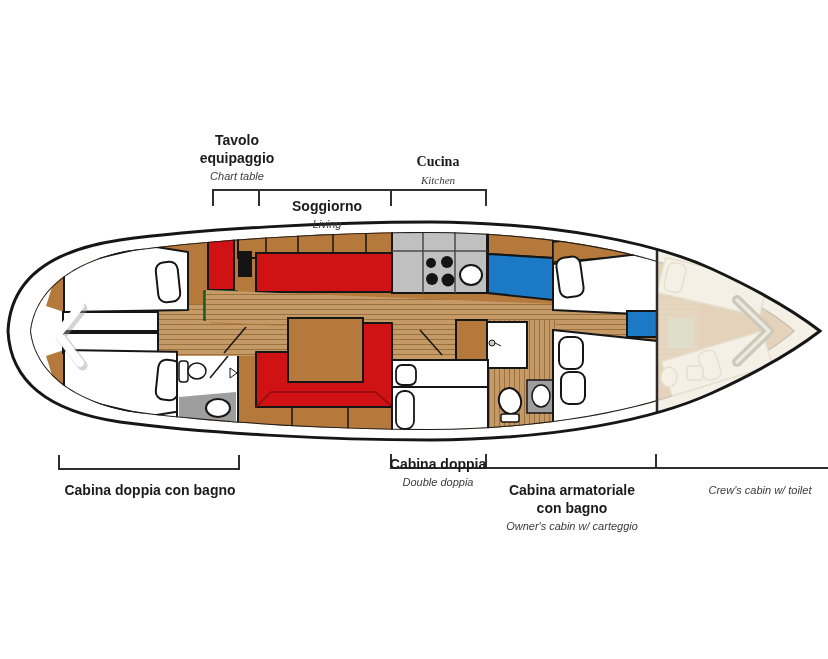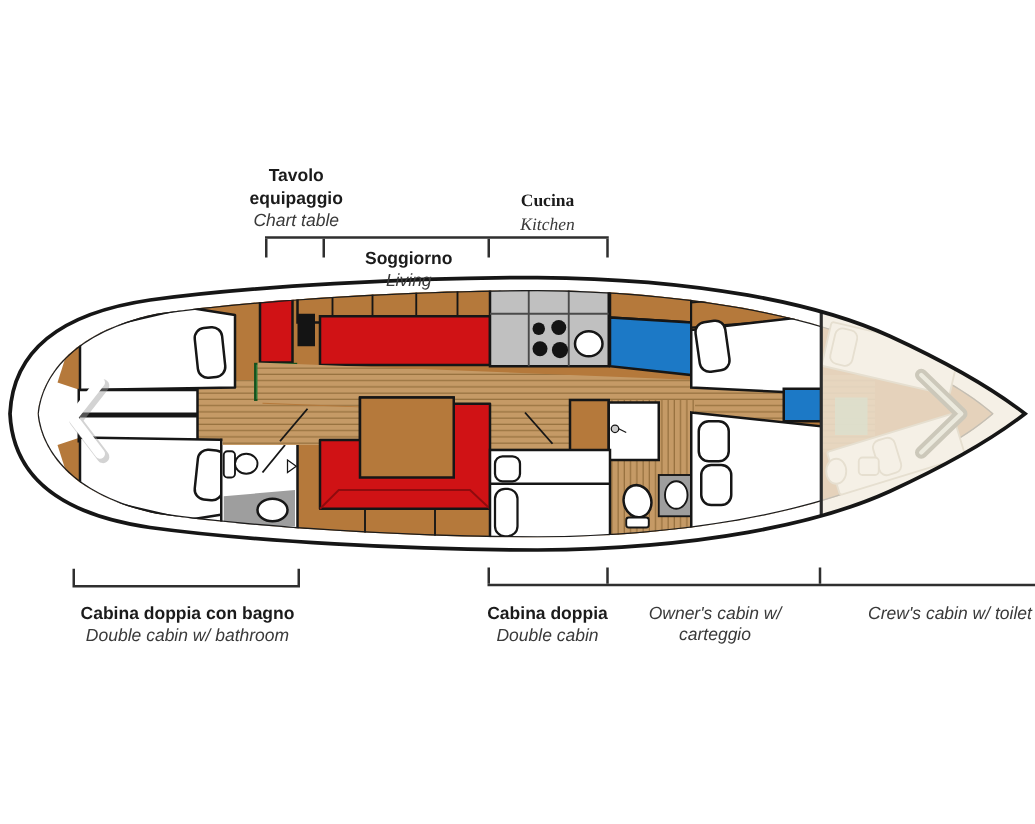--- a/index.html
+++ b/index.html
@@ -3,21 +3,21 @@
 <meta charset="utf-8">
 <style>
   html,body{margin:0;padding:0;background:#fff;}
   .canvas{position:relative;width:828px;height:659px;background:#fff;overflow:hidden;
           font-family:"Liberation Sans",sans-serif;}
   .plan-svg{position:absolute;left:0;top:0;}
 
   
   .lbl{position:absolute;text-align:center;line-height:18px;}
   .lbl .it{font-size:14px;font-weight:700;color:var(--text);}
-  .lbl .en{font-size:14px;font-style:italic;font-weight:400;color:var(--text-sub);line-height:17px;margin-top:1px;}
+  .lbl .en{font-size:11px;font-style:italic;font-weight:400;color:var(--text-sub);line-height:17px;margin-top:1px;}
 
   
   .bracket{position:absolute;}
   .bracket .tick{position:absolute;width:2px;background:#2f2f2f;top:0;height:100%;}
   .bracket-top{border-top:2px solid #2f2f2f;}
   .bracket-bottom{border-bottom:2px solid #2f2f2f;}
 
   
   .f-wood{fill:var(--wood);} .f-red{fill:var(--red);} .f-blue{fill:var(--blue);}
   .f-counter{fill:var(--counter);} .f-tile{fill:var(--tile);} .f-white{fill:#ffffff;}
@@ -216,26 +216,26 @@
     <div class="tick" style="right:0;"></div>
   </div>
   <div class="bracket bracket-bottom" style="left:390px;top:454px;width:438px;height:13px;">
     <div class="tick" style="left:0;"></div>
     <div class="tick" style="left:95px;"></div>
     <div class="tick" style="left:265px;"></div>
   </div>
 
   <div class="lbl" style="left:50px;top:481px;width:200px;">
     <div class="it">Cabina doppia con bagno</div>
-    <div class="en">Double cabin w/ bathroom</div>
-  </div>
-  <div class="lbl" style="left:368px;top:481px;width:140px;">
+  </div>
+  <div class="lbl" style="left:368px;top:455px;width:140px;">
     <div class="it">Cabina doppia</div>
-    <div class="en">Double cabin</div>
+    <div class="en">Double doppia</div>
   </div>
   <div class="lbl" style="left:502px;top:481px;width:140px;">
+    <div class="it">Cabina armatoriale con bagno</div>
     <div class="en">Owner's cabin w/ carteggio</div>
   </div>
   <div class="lbl" style="left:693px;top:481px;width:134px;">
     <div class="en">Crew's cabin w/ toilet</div>
   </div>
 
 </div>
 
 </body></html>

